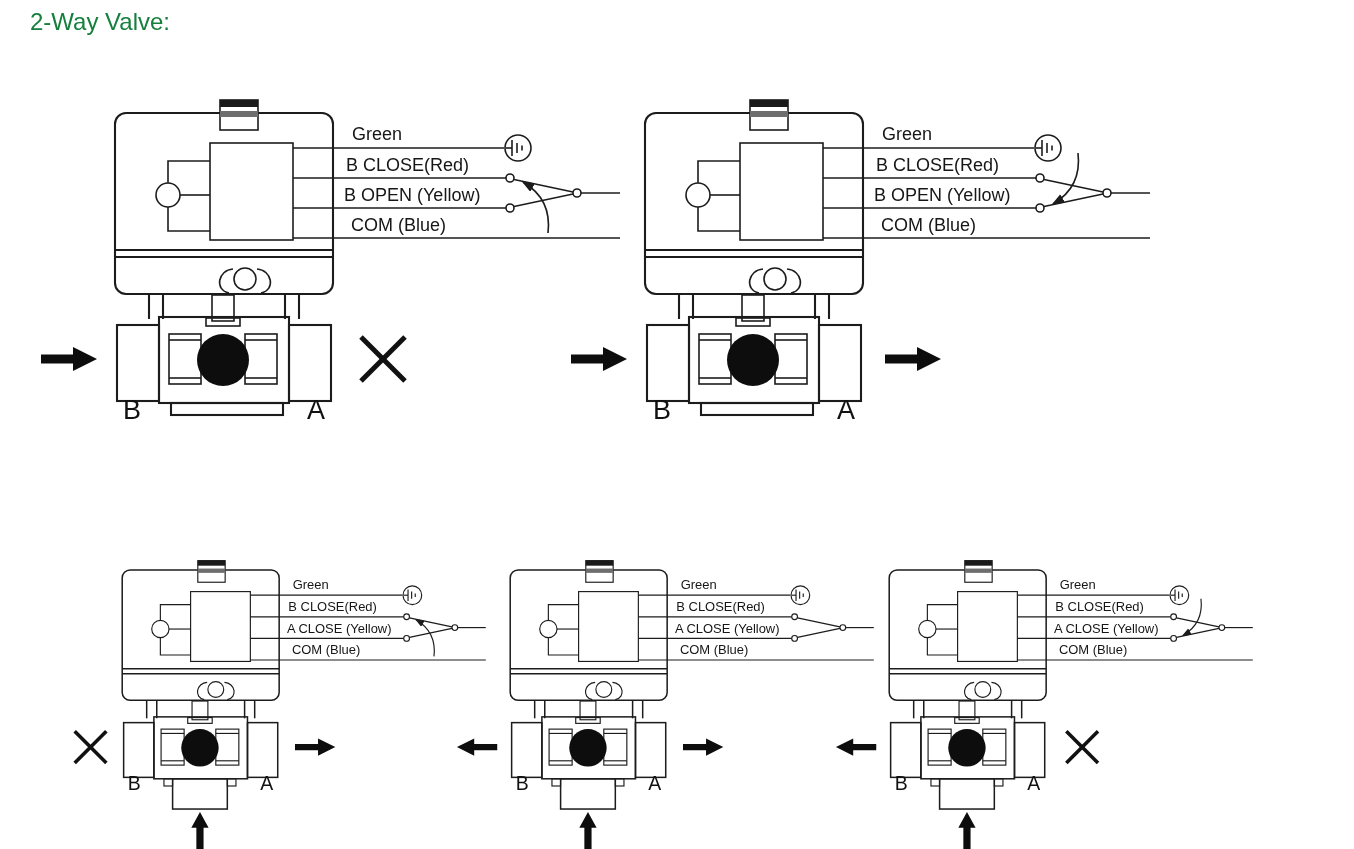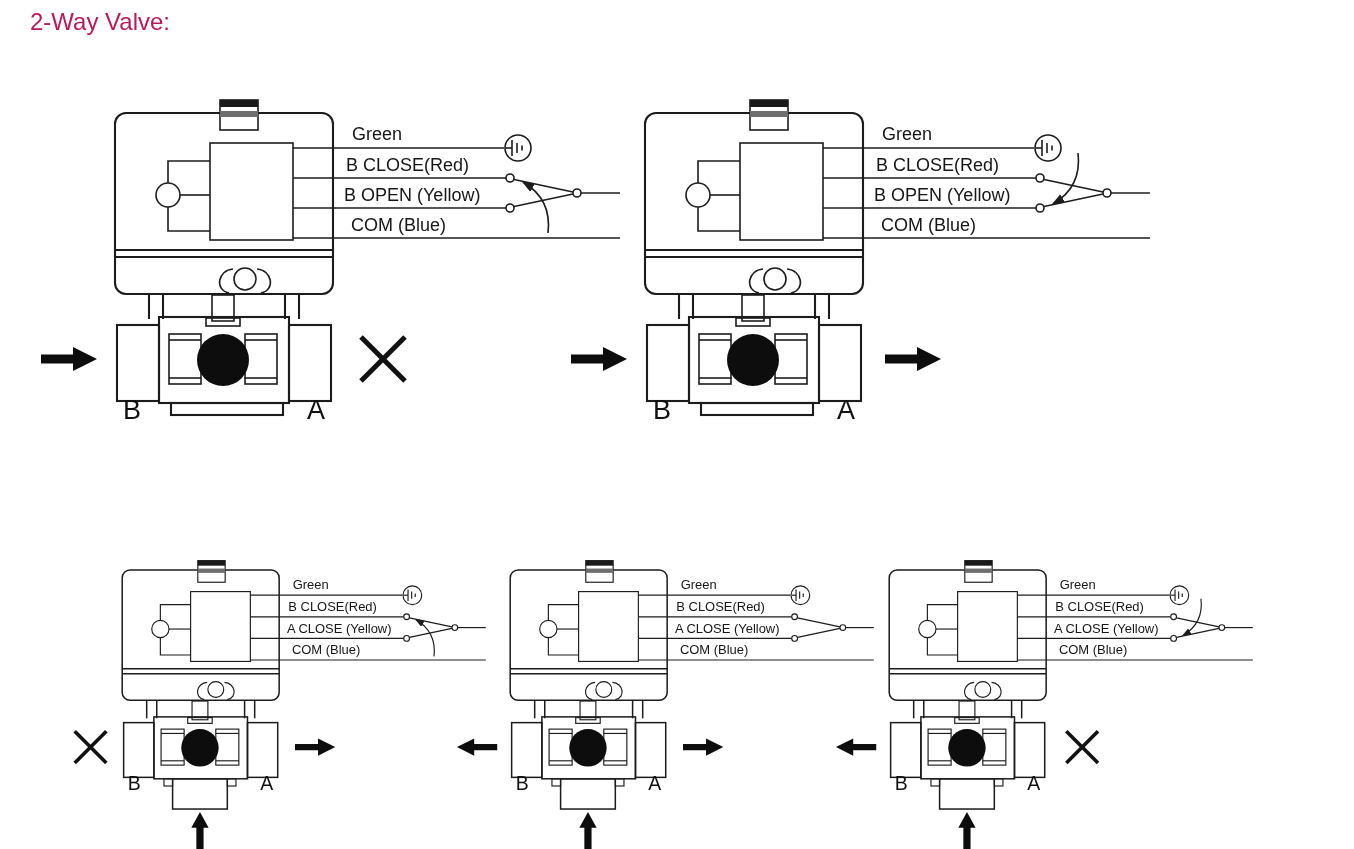--- a/index.html
+++ b/index.html
@@ -1,18 +1,18 @@
 <!DOCTYPE html>
 <html><head>
 <meta charset="utf-8">
 <style>
   html,body{margin:0;padding:0;background:#fff;}
   #canvas{position:relative;width:1354px;height:849px;background:#fff;overflow:hidden;
           font-family:"Liberation Sans",sans-serif;color:#1c1c1c;}
-  .section-title{position:absolute;font-size:24px;letter-spacing:0px;color:#be185d;white-space:nowrap;text-align:center;}
+  .section-title{position:absolute;font-size:24px;letter-spacing:0px;color:#15803d;white-space:nowrap;text-align:center;}
   .diagram{position:absolute;}
   .diagram svg{position:absolute;overflow:visible;}
   .wire-label{position:absolute;white-space:nowrap;color:#161616;line-height:1;}
   .port-label{position:absolute;white-space:nowrap;color:#111;line-height:1;}
 </style>
 </head>
 <body>
 
 <div id="canvas">
   <div class="section-title" style="left:30px;top:8px;">2-Way Valve:</div>

